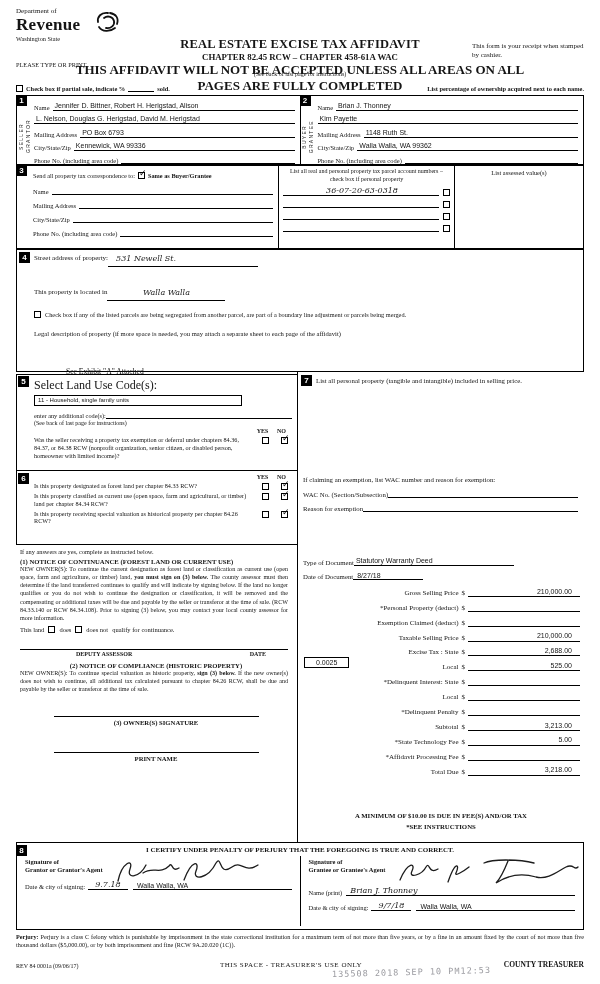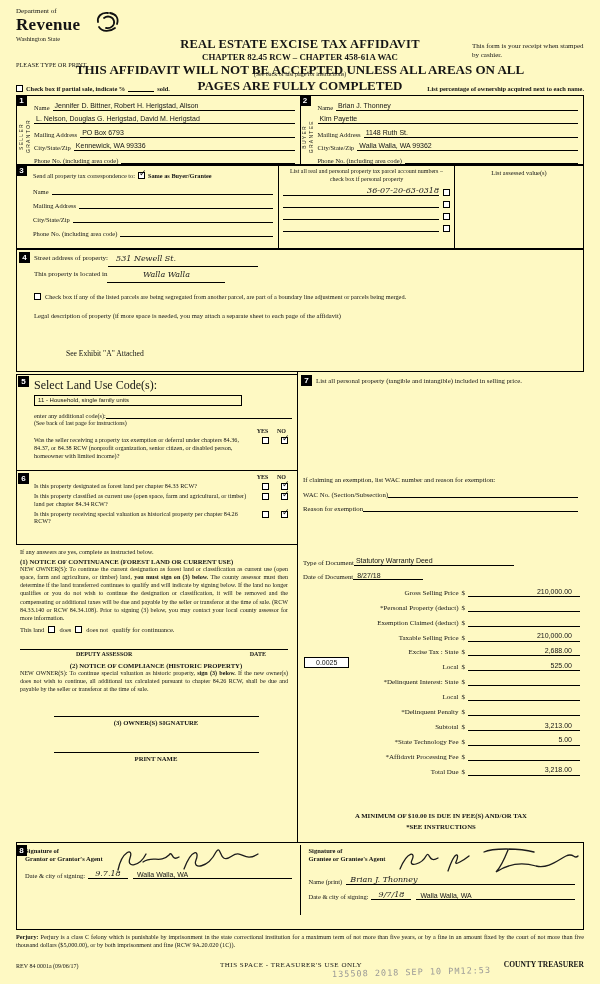--- a/index.html
+++ b/index.html
@@ -1,17 +1,17 @@
 <!DOCTYPE html>
 <html><head>
 <meta charset="utf-8">
 <style>
 *{margin:0;padding:0;box-sizing:border-box}
 html,body{background:#ddd}
-.page{position:relative;width:600px;height:984px;margin:0 auto;background:#fef9c3;font-family:"Liberation Serif",serif;color:#151515;overflow:hidden}
+.page{position:relative;width:600px;height:984px;margin:0 auto;background:#ffffff;font-family:"Liberation Serif",serif;color:#151515;overflow:hidden}
 .abs{position:absolute}
 .b{position:absolute;width:11px;height:11px;background:#000;color:#fff;font:bold 8px "Liberation Sans",sans-serif;display:flex;align-items:center;justify-content:center;z-index:2}
 .cb{display:inline-block;width:7px;height:7px;border:1px solid #000;position:relative;background:#fff;flex:none;vertical-align:middle}
 .cb .ck{position:absolute;left:0;top:-4px;font:bold 9px "DejaVu Sans",sans-serif;color:#111;line-height:1}
 .ul{border-bottom:1px solid #000}
 .hand{font-family:"DejaVu Serif",serif;font-style:italic;font-size:8px;color:#1b1b1b}
 .typed{font-family:"Liberation Sans",sans-serif;font-size:7px}
 .logo .revword{font:bold 17px "Liberation Serif",serif;letter-spacing:.3px}
 .logo{width:130px}
 .swirl{position:absolute;left:78px;top:3px}
@@ -182,21 +182,21 @@
           <span class="vl ul"></span>
         </div>
       <div class="cl">
           <span class="lb">Phone No. (including area code)</span>
           <span class="vl ul"></span>
         </div>
     </div>
     <div class="corr-mid">
       <div style="text-align:center;line-height:1.25">List all real and personal property tax parcel account numbers – check box if personal property</div>
       <div class="cl" style="height:13px">
-          <span class="vl ul hand" style="text-align:right">36-07-20-63-0318</span>
+          <span class="vl ul hand" style="text-align:center">36-07-20-63-0318</span>
           <span class="cb" style="margin-left:4px"></span>
         </div>
       <div class="cl" style="height:12px">
           <span class="vl ul"></span>
           <span class="cb" style="margin-left:4px"></span>
         </div>
       <div class="cl" style="height:12px">
           <span class="vl ul"></span>
           <span class="cb" style="margin-left:4px"></span>
         </div>
@@ -209,21 +209,21 @@
       <div>List assessed value(s)</div>
     </div>
   </section>
 
   <section class="abs prop">
     <div class="b" style="top:2px;left:2px">4</div>
     <div class="prow">
         <span>Street address of property:</span>
         <span class="hand ul" style="width:150px;padding-left:8px">531 Newell St.</span>
       </div>
-    <div class="prow" style="margin-top:3px">
+    <div class="prow" style="margin-top:21px">
         <span>This property is located in</span>
         <span class="hand ul" style="width:118px;text-align:center">Walla Walla</span>
       </div>
     <div class="prow" style="margin-top:7px;align-items:center">
         <span class="cb"></span>
         <span style="font-size:6.3px;padding-left:4px">Check box if any of the listed parcels are being segregated from another parcel, are part of a boundary line adjustment or parcels being merged.</span>
       </div>
     <div class="prow" style="margin-top:9px;font-size:6.6px">Legal description of property (if more space is needed, you may attach a separate sheet to each page of the affidavit)</div>
     <div style="margin:24px 0 0 32px;font-size:7.6px">See Exhibit "A" Attached</div>
   </section>
@@ -424,20 +424,21 @@
           </div>
       </div>
 
       <div style="position:absolute;top:440px;left:0;right:0;text-align:center;font-weight:bold;font-size:6.8px">A MINIMUM OF $10.00 IS DUE IN FEE(S) AND/OR TAX</div>
       <div style="position:absolute;top:451px;left:0;right:0;text-align:center;font-weight:bold;font-size:6.8px">*SEE INSTRUCTIONS</div>
     </div>
   </section>
 
   <section class="abs cert">
     <div class="b" style="top:2px;left:-1px">8</div>
+    <div class="certline">I CERTIFY UNDER PENALTY OF PERJURY THAT THE FOREGOING IS TRUE AND CORRECT.</div>
     <div class="certcols">
       <div class="certcol">
         <div class="sigl">Signature of</div>
         <div class="sigl">Grantor or Grantor's Agent</div>
         <svg class="sigsvg" width="160" height="32" viewBox="0 0 160 32">
           <path d="M6,25 C10,6 22,2 18,13 C14,24 28,21 34,9 M31,17 C41,10 48,19 57,10 C61,5 59,17 67,12 M72,24 C80,3 88,5 84,15 C80,25 96,23 104,7 C110,-2 106,21 120,11 C130,4 132,18 146,9" fill="none" stroke="#1c1c1c" stroke-width="1.3" stroke-linecap="round"></path>
         </svg>
         <div class="crow">
             <span>Date &amp; city of signing:</span>
             <span class="hand ul" style="width:40px;margin-left:3px;text-align:center">9.7.18</span>

